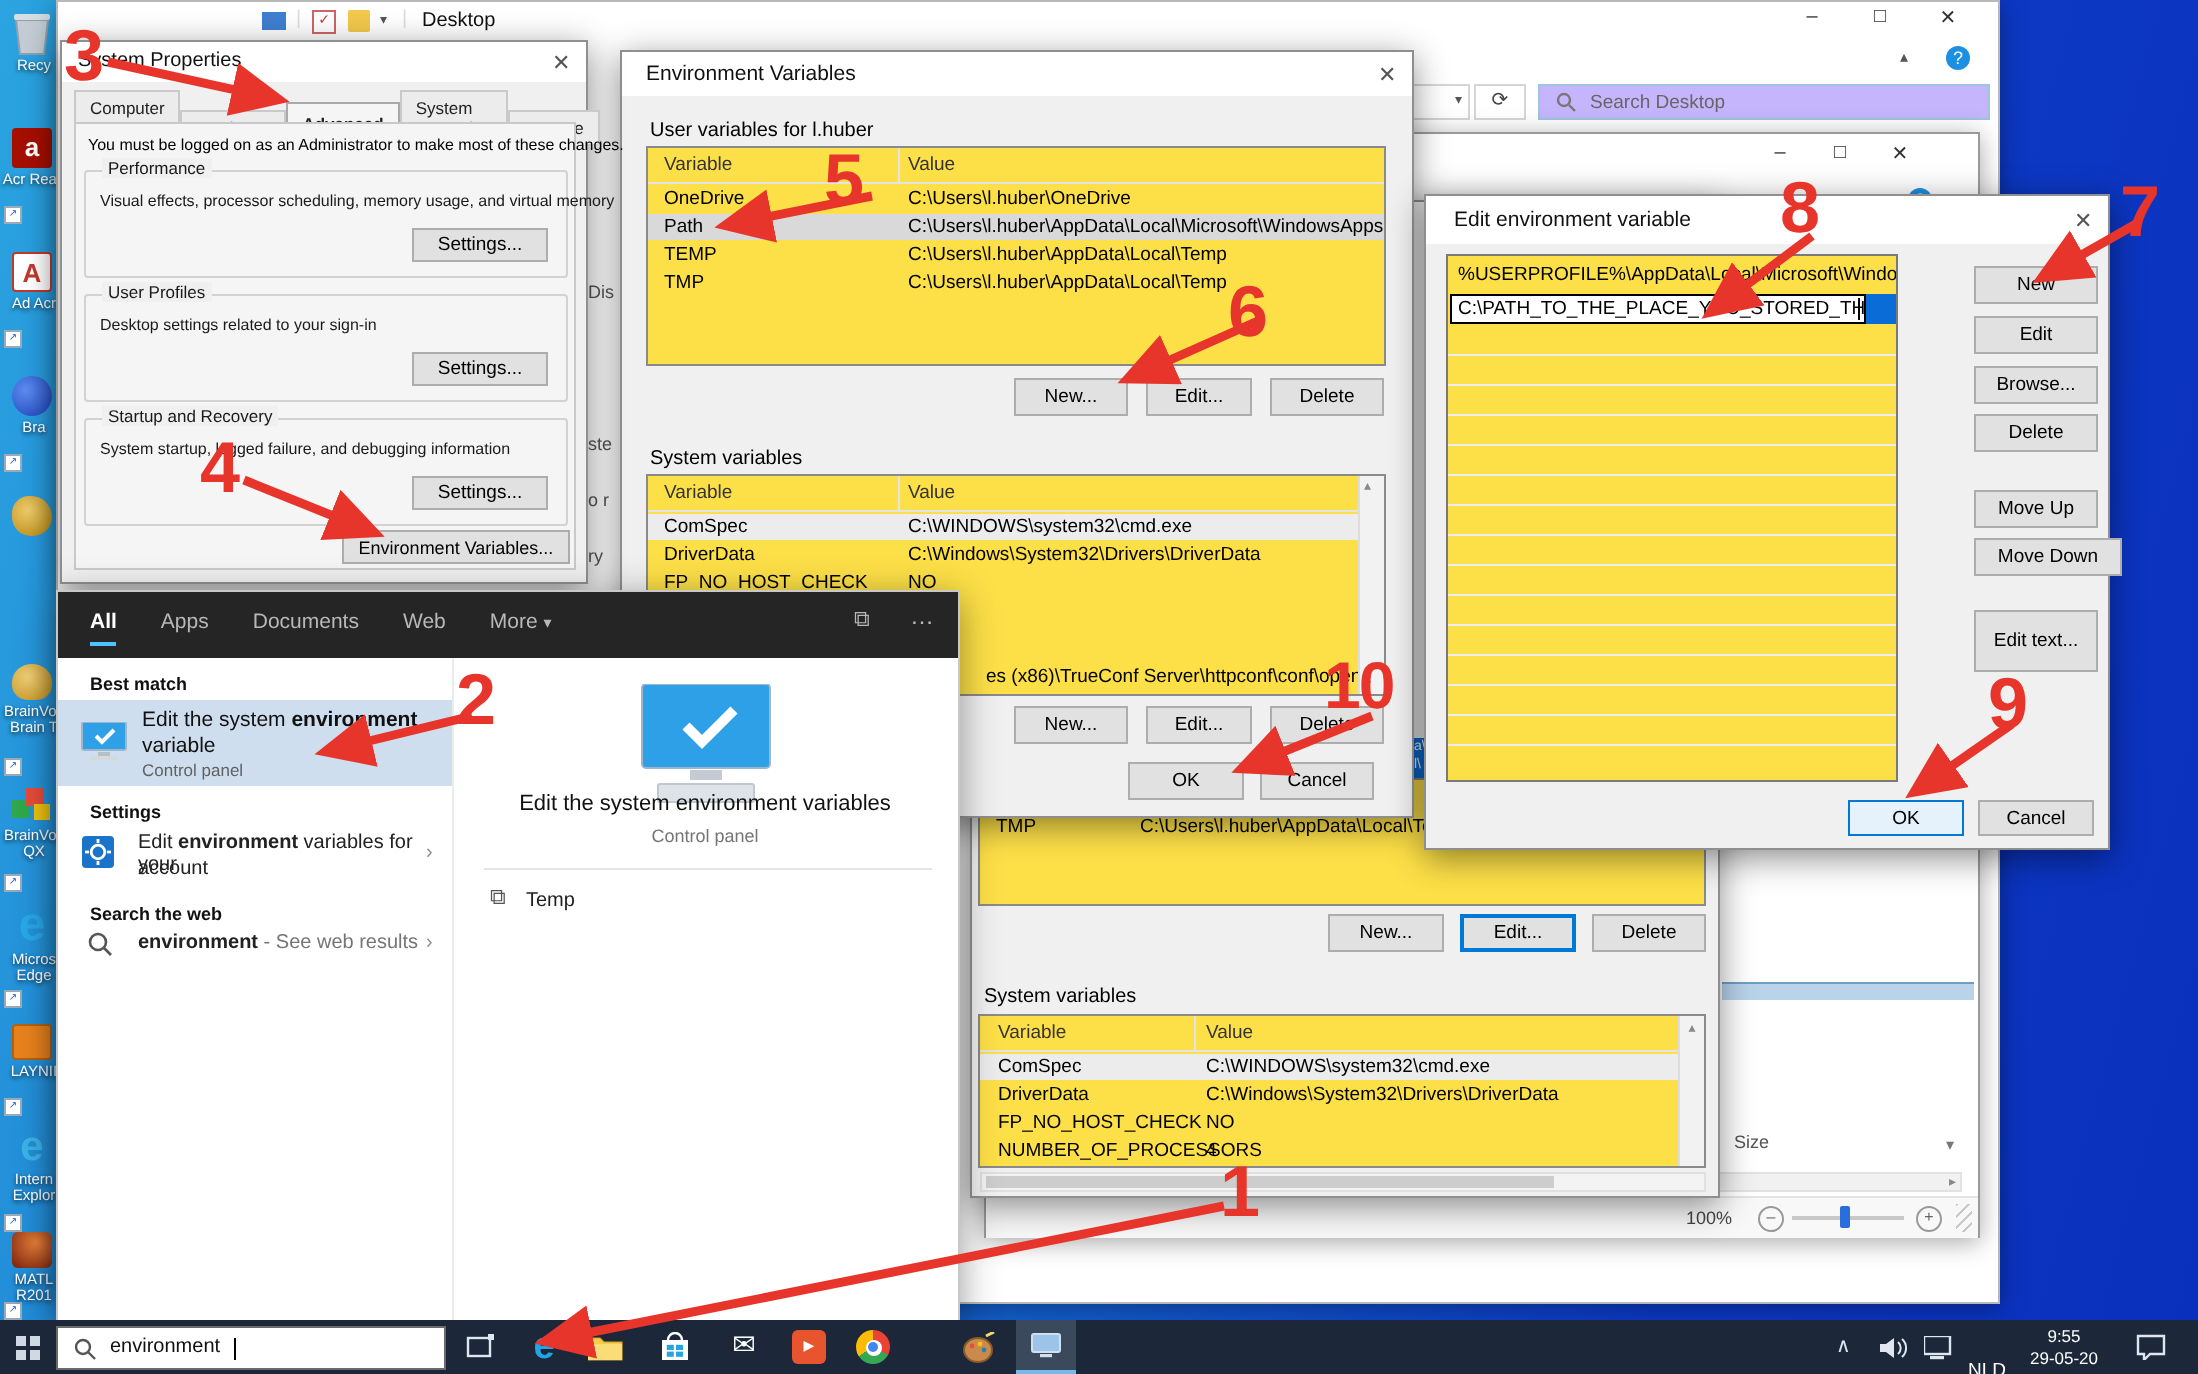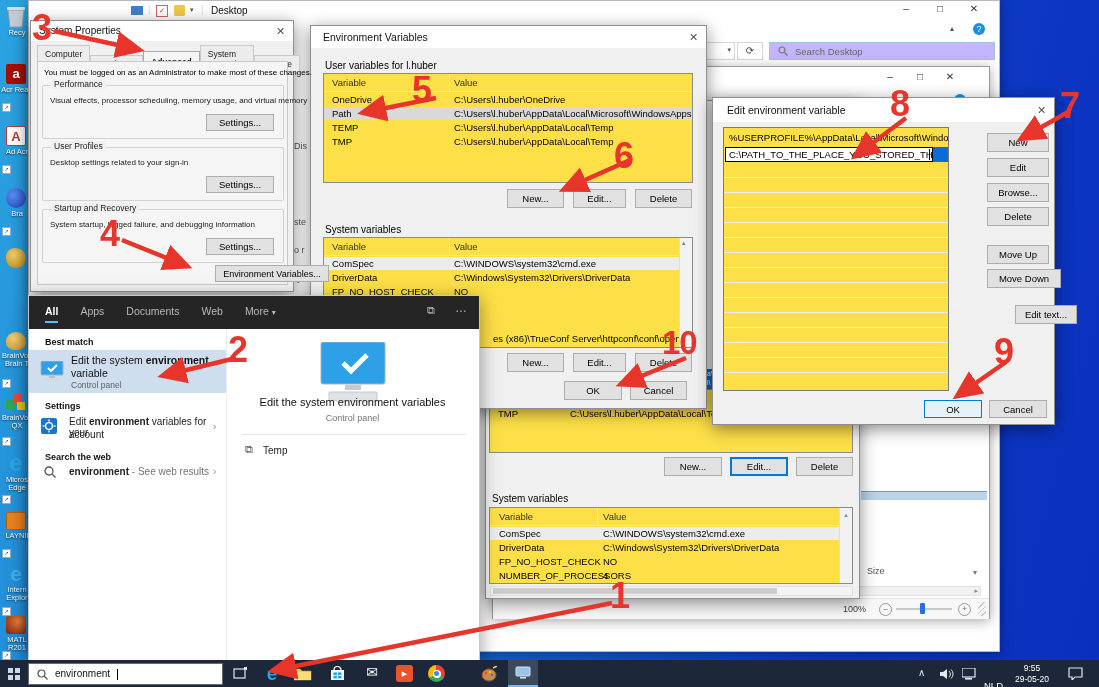--- a/index.html
+++ b/index.html
@@ -330,21 +330,21 @@
         <span>Settings...</span>
       </div>
   </div>
   <div class="grp" style="left:11px;top:188px;width:240px;height:52px;">
     <span class="leg">Startup and Recovery</span>
     <span class="gdesc">System startup, logged failure, and debugging information</span>
     <div class="btn" style="left:163px;top:28px;width:68px;height:17px;">
         <span>Settings...</span>
       </div>
   </div>
-  <div class="btn" style="left:140px;top:244px;width:114px;height:17px;font-size:9px;margin-left:44px;">
+  <div class="btn" style="left:140px;top:244px;width:114px;height:17px;font-size:9px;">
       <span>Environment Variables...</span>
     </div>
 </div>
 
 <div class="abs" style="left:28px;top:295px;width:450px;height:365px;background:#fff;border:1px solid #c8c8c8;box-shadow:0 4px 18px rgba(0,0,0,.4);z-index:6;">
   <div class="abs" style="left:0;top:0;width:100%;height:33px;background:#252525;">
     <div style="position:absolute;left:16px;top:9px;display:flex;gap:22px;">
       <span style="color:#fff;font-size:10.5px;font-weight:bold;border-bottom:2px solid #4cc2ff;padding-bottom:4px;">All</span>
       <span style="color:#b8b8b8;font-size:10.5px;">Apps</span>
       <span style="color:#b8b8b8;font-size:10.5px;">Documents</span>
@@ -455,21 +455,21 @@
     </div>
   <div class="btn" style="left:274px;top:109px;width:62px;height:19px;">
       <span>Delete</span>
     </div>
   <div class="btn" style="left:274px;top:147px;width:62px;height:19px;">
       <span>Move Up</span>
     </div>
   <div class="btn" style="left:274px;top:171px;width:74px;height:19px;">
       <span>Move Down</span>
     </div>
-  <div class="btn" style="left:274px;top:207px;width:62px;height:19px;margin-left:28px;">
+  <div class="btn" style="left:274px;top:207px;width:62px;height:31px;">
       <span>Edit text...</span>
     </div>
   <div class="btn blue" style="left:211px;top:302px;width:58px;height:18px;">
       <span>OK</span>
     </div>
   <div class="btn" style="left:276px;top:302px;width:58px;height:18px;">
       <span>Cancel</span>
     </div>
 </div>
 

